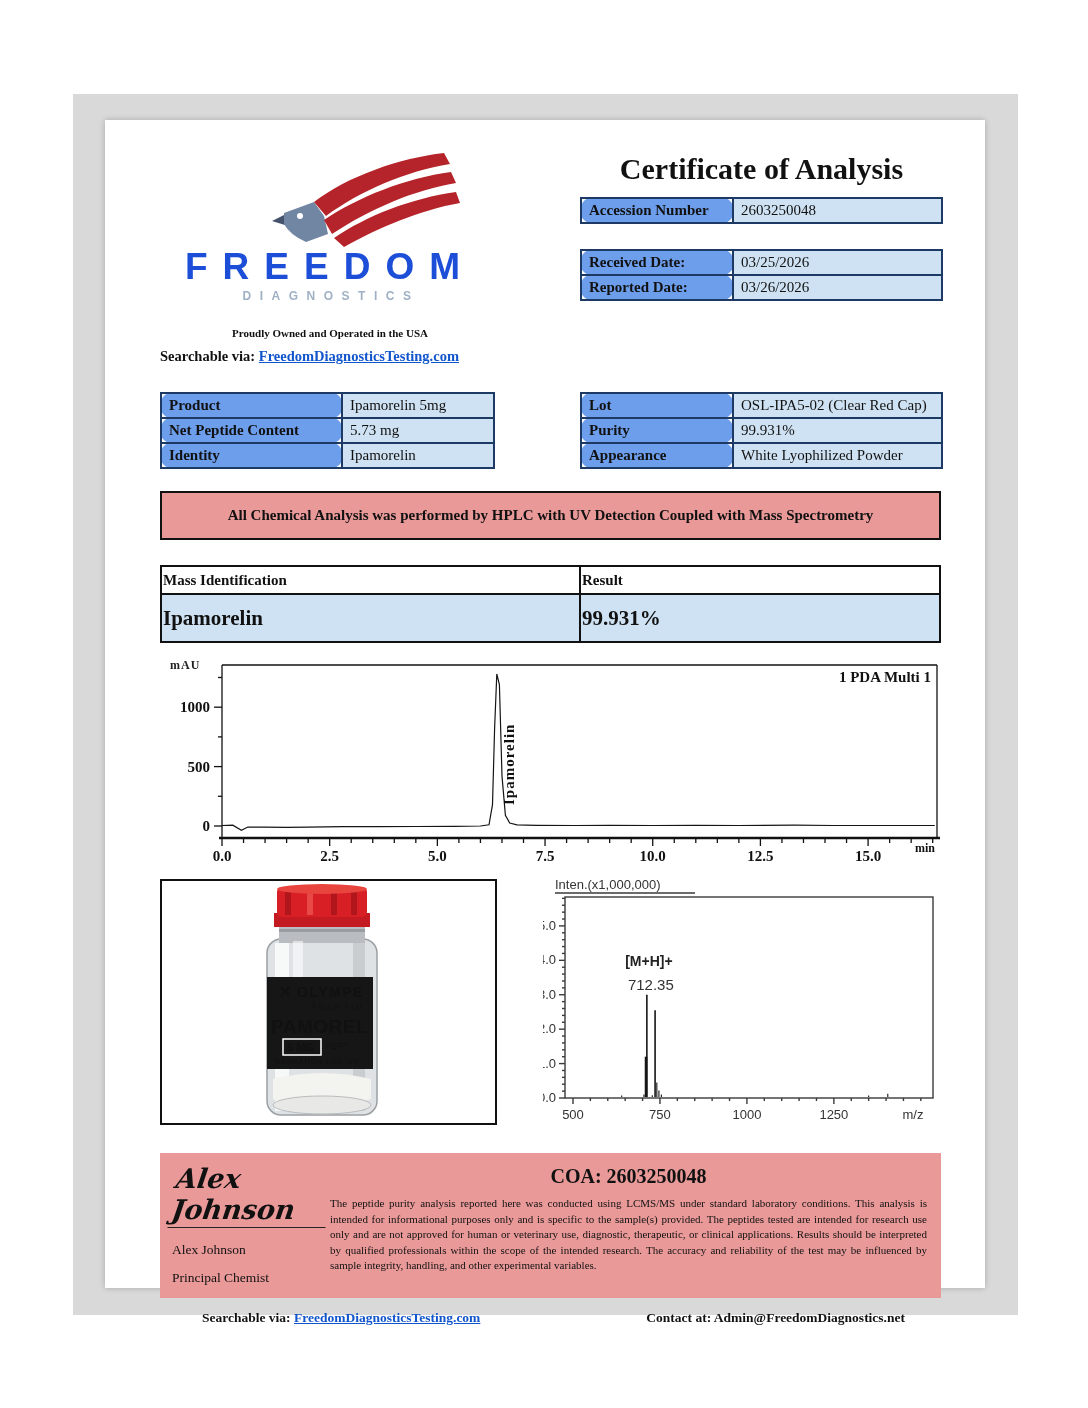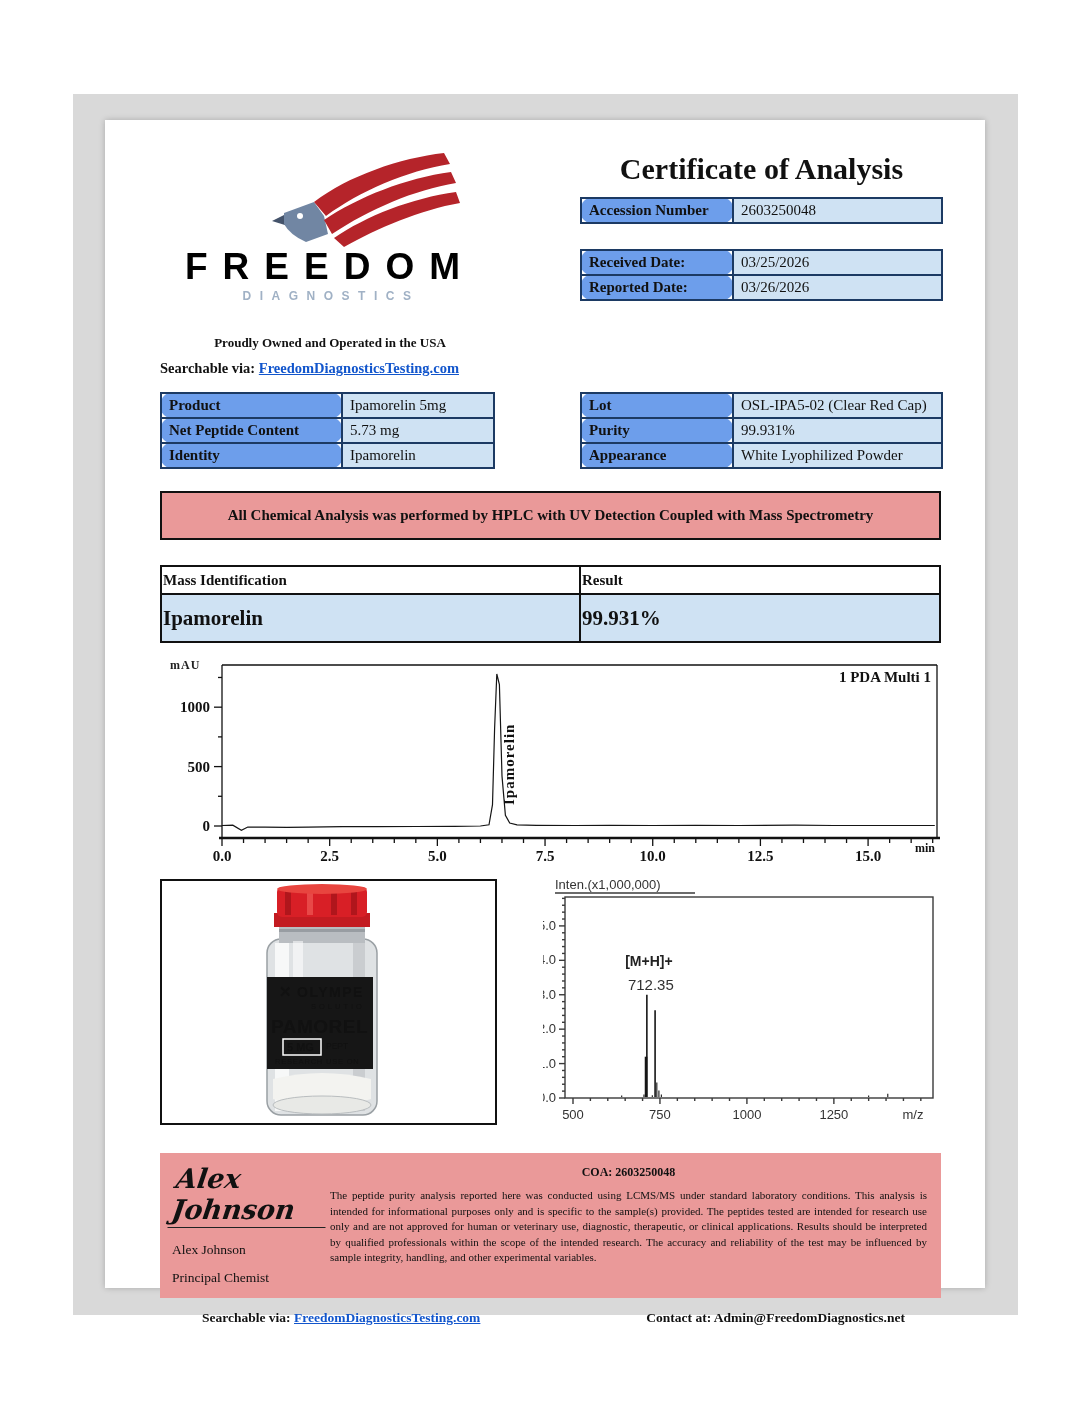--- a/index.html
+++ b/index.html
@@ -7,23 +7,23 @@
   .mat{position:absolute;left:73px;top:94px;width:945px;height:1221px;background:#d9d9d9;}
   .page{position:absolute;left:32px;top:26px;width:880px;height:1168px;background:#ffffff;box-shadow:0 0 6px rgba(0,0,0,.22);}
   .content{position:absolute;left:55px;top:30px;width:785px;}
 
   
   .top{display:flex;height:242px;}
   .col-left{width:340px;margin-right:80px;}
   .col-right{width:363px;}
   .logo{width:330px;text-align:center;}
   .logo svg{display:block;margin:2px 0 0 88px;}
-  .logo-word{font-family:"Liberation Sans",sans-serif;font-weight:bold;font-size:37px;letter-spacing:15px;color:#000000;line-height:1.05;margin-left:10px;}
+  .logo-word{font-family:"Liberation Sans",sans-serif;font-weight:bold;font-size:37px;letter-spacing:15px;color:#1d4ed8;line-height:1.05;margin-left:10px;}
   .logo-sub{font-family:"Liberation Sans",sans-serif;font-weight:bold;font-size:12px;letter-spacing:8.5px;color:#a0b1c5;margin:2px 0 0 12px;}
-  .tagline{width:340px;text-align:center;font-weight:bold;font-size:13px;margin-top:32px;}
+  .tagline{width:340px;text-align:center;font-weight:bold;font-size:11px;margin-top:24px;}
   .search-line{margin-top:9px;font-size:14.5px;font-weight:bold;}
   .link{color:#1155cc;text-decoration:underline;cursor:pointer;font-weight:bold;}
   h1.title{font-size:30px;font-weight:bold;text-align:center;margin:2px 0 12px 0;line-height:1.1;}
 
   
   table.blue{border-collapse:collapse;font-size:15px;table-layout:fixed;}
   table.blue td{border:2px solid #1c3a63;padding:1px 7px;height:21px;overflow:hidden;white-space:nowrap;}
   table.blue td.lbl{background:#6d9eeb;font-weight:bold;border-radius:10px;}
   table.blue td.val{background:#cfe2f3;}
   .w363{width:363px;} .w363 td.lbl{width:136px;}
@@ -65,21 +65,21 @@
   .ms-wrap{margin-left:46px;}
 
   
   .sig-block{box-sizing:border-box;width:781px;margin-top:21px;background:#ea9999;padding:10px 14px 12px 12px;display:flex;}
   .sig-left{width:158px;flex:0 0 158px;}
   .sig-script{font-family:"DejaVu Serif",serif;font-style:italic;font-weight:bold;font-size:27px;
               transform:skewX(-8deg);display:inline-block;border-bottom:1.5px solid #222;padding:0 6px 2px 2px;}
   .sig-name{font-size:13.5px;margin-top:14px;}
   .sig-title{font-size:13.5px;margin-top:12px;}
   .sig-right{flex:1;}
-  .coa-head{text-align:center;font-weight:bold;font-size:12px;margin:2px 0 8px 0;}
+  .coa-head{text-align:center;font-weight:bold;font-size:20px;margin:2px 0 8px 0;}
   .disclaimer{font-size:11px;line-height:1.42;text-align:justify;}
 
   .footer{display:flex;justify-content:space-between;margin-top:12px;font-size:13.5px;font-weight:bold;padding:0 40px 0 42px;}
 </style>
 </head>
 <body>
 
 <div class="mat">
 <div class="page">
 <div class="content">

